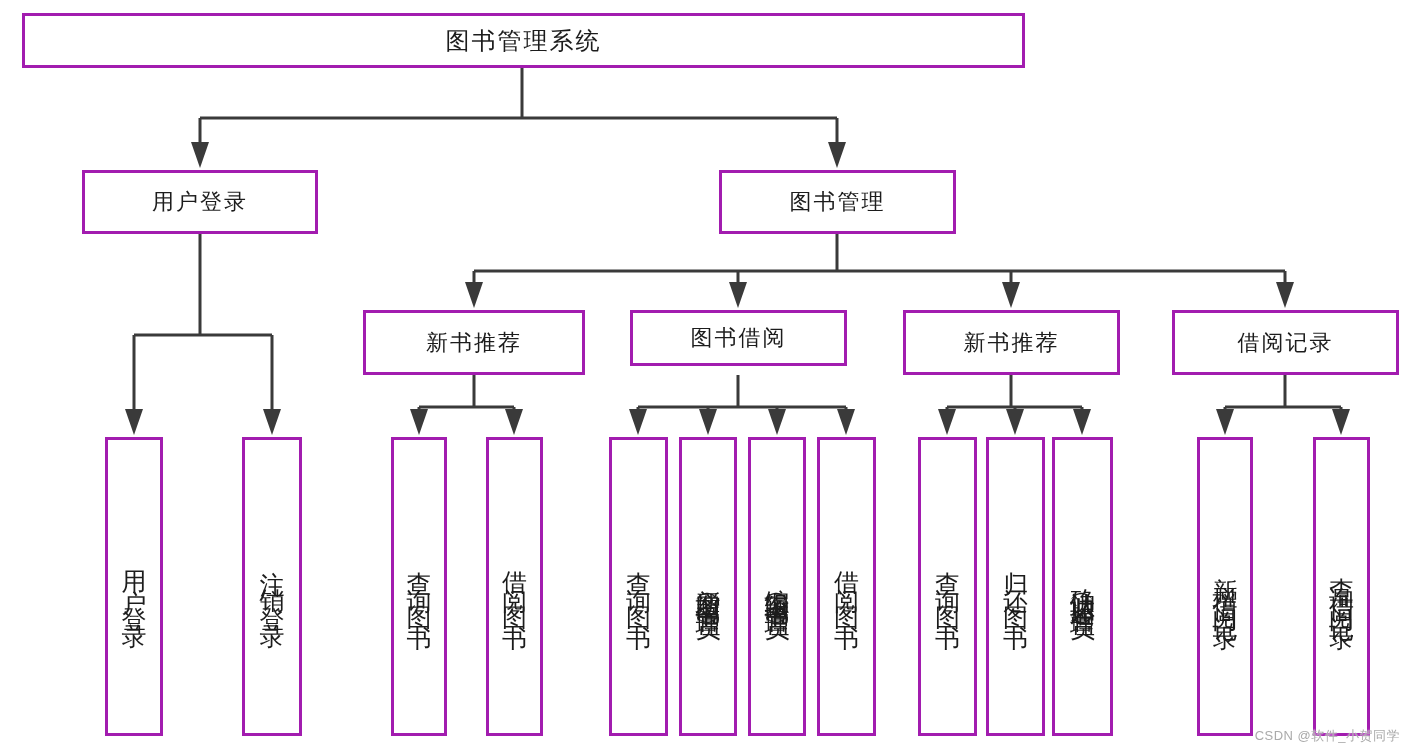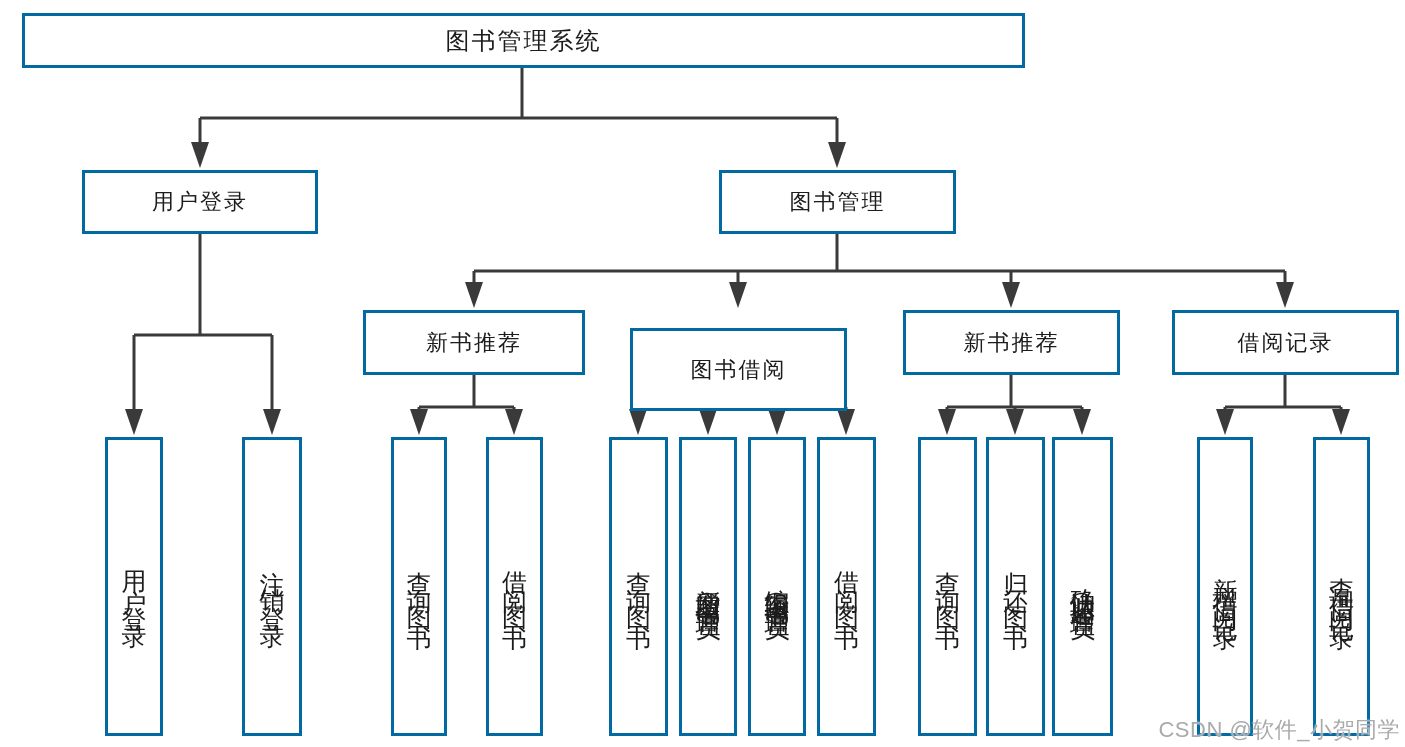--- a/index.html
+++ b/index.html
@@ -13,21 +13,21 @@
   }
   #connectors {
     position: absolute;
     left: 0; top: 0;
     width: 1405px; height: 747px;
   }
   #nodes { position: absolute; left: 0; top: 0; width: 100%; height: 100%; }
   .node {
     position: absolute;
     box-sizing: border-box;
-    border: 3px solid #0369a1;
+    border: 3px solid #a21caf;
     background: #ffffff;
     display: flex;
     align-items: center;
     justify-content: center;
     color: #1c1c1c;
   }
   .node.h { font-size: 22px; letter-spacing: 2px; white-space: nowrap; }
   .node.h.root { font-size: 24px; }
   .node.v {
     writing-mode: vertical-rl;
@@ -36,21 +36,21 @@
     line-height: 1;
   }
   .node.v.vshort { letter-spacing: 18px; }
   .node.v.vmed   { letter-spacing: 10px; }
   .node.v.vlong  { letter-spacing: 4px;  }
   .node span { display: inline-block; }
   #watermark {
     position: absolute;
     right: 5px;
     bottom: 2px;
-    font-size: 22px;
+    font-size: 13px;
     color: #aaaaaa;
     letter-spacing: 0.5px;
     white-space: nowrap;
     text-shadow: 0 0 2px #ffffff;
   }
 </style>
 </head>
 <body>
 
 <div id="stage">
@@ -88,21 +88,21 @@
       </div>
       <div class="node h" style="left: 82px; top: 170px; width: 236px; height: 64px;">
         <span>用户登录</span>
       </div>
       <div class="node h" style="left: 363px; top: 310px; width: 222px; height: 65px;">
         <span>新书推荐</span>
       </div>
       <div class="node h" style="left: 719px; top: 170px; width: 237px; height: 64px;">
         <span>图书管理</span>
       </div>
-      <div class="node h" style="left: 630px; top: 328px; width: 217px; height: 83px;">
+      <div class="node h" style="left: 630px; top: 310px; width: 217px; height: 56px;">
         <span>图书借阅</span>
       </div>
       <div class="node h" style="left: 903px; top: 310px; width: 217px; height: 65px;">
         <span>新书推荐</span>
       </div>
       <div class="node h" style="left: 1172px; top: 310px; width: 227px; height: 65px;">
         <span>借阅记录</span>
       </div>
       <div class="node v vshort" style="left: 105px; top: 437px; width: 58px; height: 299px;">
         <span>用户登录</span>

